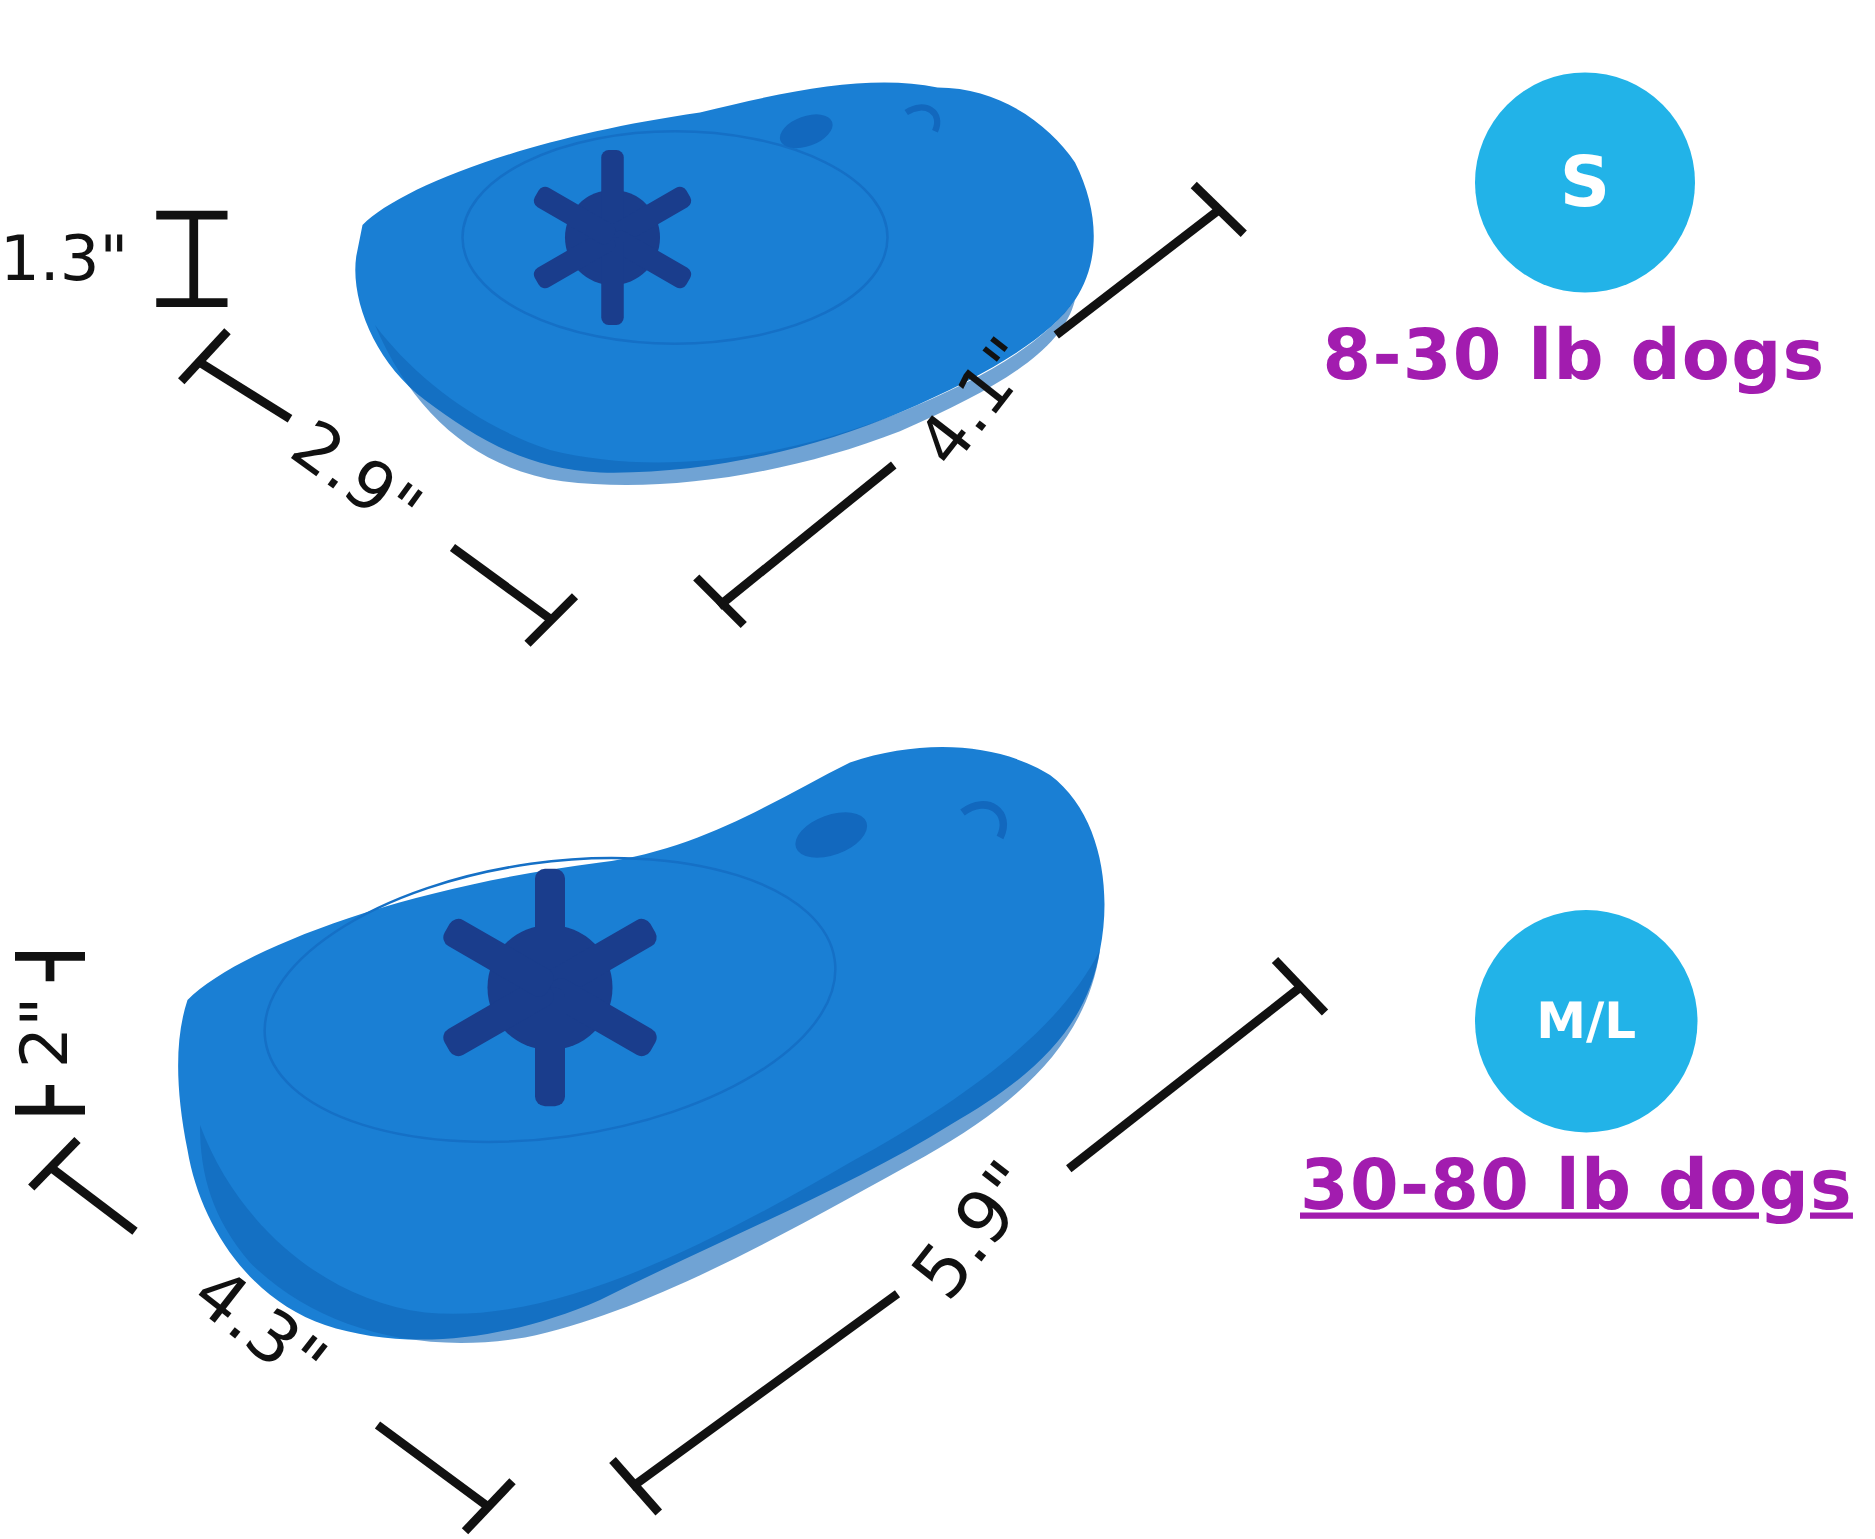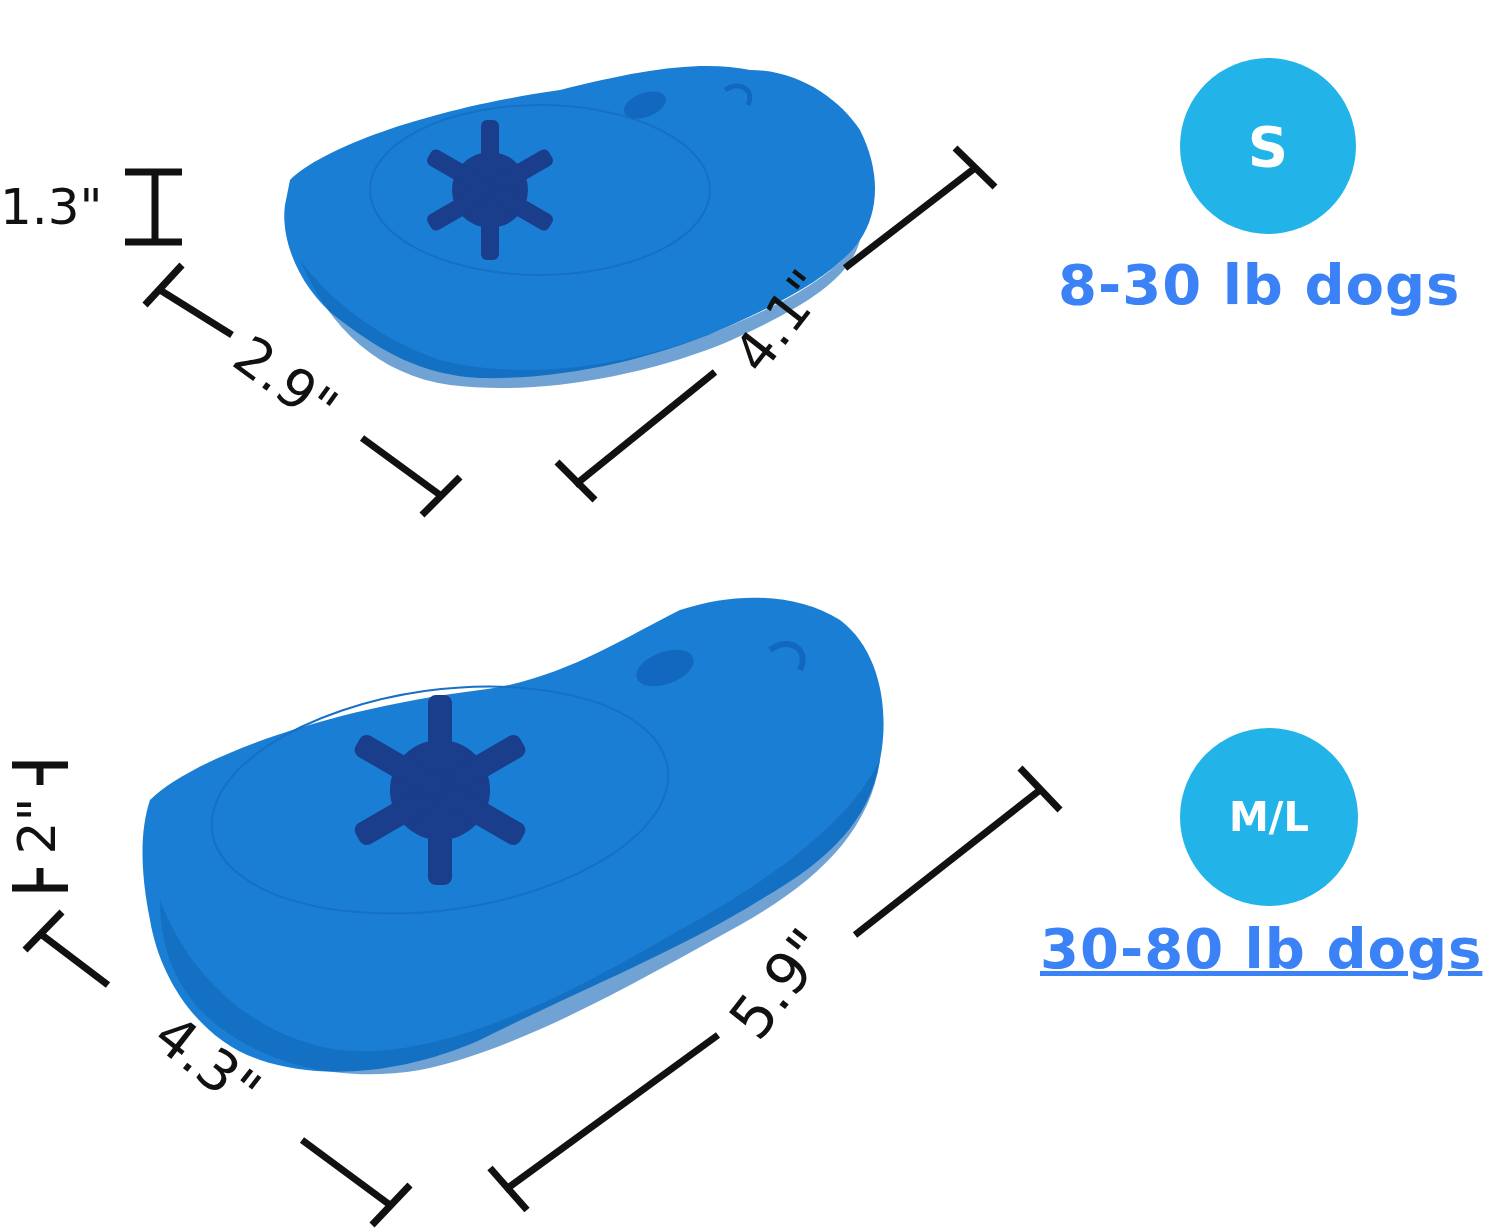--- a/index.html
+++ b/index.html
@@ -3,21 +3,21 @@
 <meta charset="utf-8">
 <style>
   html, body { margin: 0; padding: 0; background: #ffffff; }
   body { width: 1500px; height: 1231px; position: relative; overflow: hidden;
          font-family: "DejaVu Sans", "Liberation Sans", sans-serif; }
   .stage { position: absolute; left: 0; top: 0; width: 1500px; height: 1231px; }
   svg.art { position: absolute; left: 0; top: 0; }
   .size-badge { position: absolute; border-radius: 50%; display: flex; align-items: center;
                 justify-content: center; color: #ffffff; font-weight: bold;
                 font-family: "DejaVu Sans", sans-serif; }
-  .weight-label { position: absolute; color: #3b82f6; font-weight: bold; white-space: nowrap;
+  .weight-label { position: absolute; color: #a21caf; font-weight: bold; white-space: nowrap;
                   font-family: "DejaVu Sans", sans-serif; letter-spacing: 1px; }
   .dim { position: absolute; color: #111111; font-family: "DejaVu Sans", sans-serif;
          white-space: nowrap; transform-origin: center center; }
 </style>
 </head>
 <body>
 
 <div class="stage">
 
   <svg class="art" width="1500" height="1231" viewBox="0 0 1500 1231">

